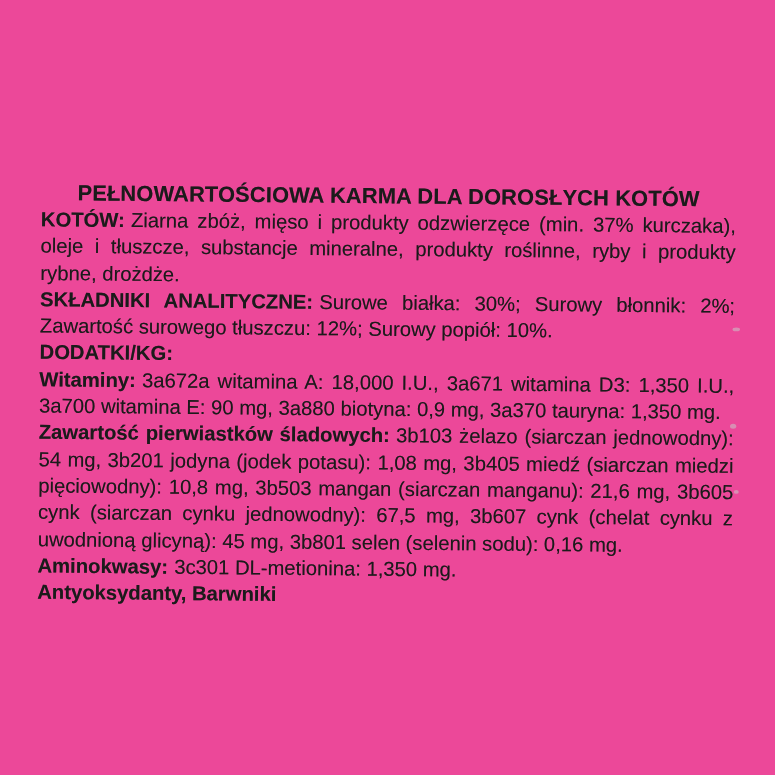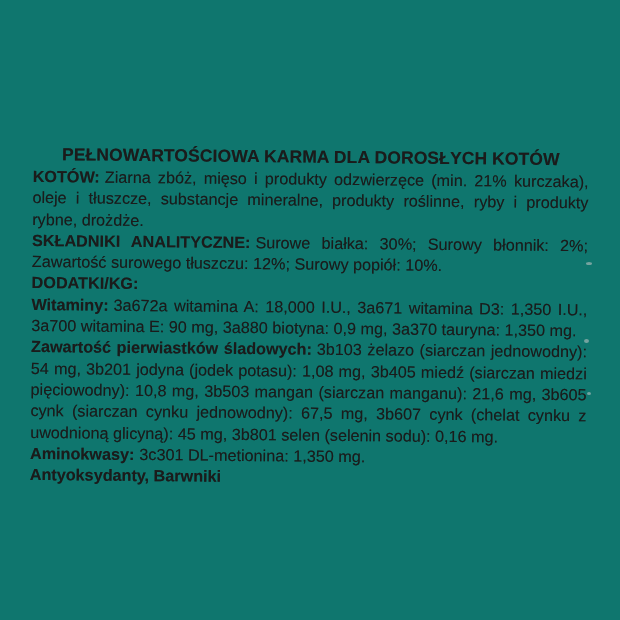--- a/index.html
+++ b/index.html
@@ -11,21 +11,21 @@
     height: 620px;
     background: #ffffff;
     overflow: hidden;
     position: relative;
     font-family: "Liberation Sans", sans-serif;
     color: #1b1b1b;
   }
   .label-page {
     position: absolute;
     inset: 0;
-    background: #0f766e;
+    background: #ec4899;
   }
   .content {
     position: absolute;
     left: 33px;
     top: 143px;
     width: 556px;
     transform: rotate(0.55deg);
     transform-origin: 0 0;
     text-shadow: 0 0 0.5px rgba(20,20,20,0.45);
   }
@@ -62,21 +62,21 @@
   .speck.s3 { left: 587px; top: 392px; width: 4px; height: 3px; }
 </style>
 </head>
 <body>
 
 <div class="label-page">
   <div class="content">
 
     <h1 class="title">PEŁNOWARTOŚCIOWA KARMA DLA DOROSŁYCH KOTÓW</h1>
 
-    <p class="para"><span class="h gap">KOTÓW:</span><span>Ziarna zbóż, mięso i produkty odzwierzęce (min. 21% kurczaka), oleje i tłuszcze, substancje mineralne, produkty roślinne, ryby i produkty rybne, drożdże.</span></p>
+    <p class="para"><span class="h gap">KOTÓW:</span><span>Ziarna zbóż, mięso i produkty odzwierzęce (min. 37% kurczaka), oleje i tłuszcze, substancje mineralne, produkty roślinne, ryby i produkty rybne, drożdże.</span></p>
 
     <p class="para"><span class="h gap">SKŁADNIKI ANALITYCZNE:</span><span>Surowe białka: 30%; Surowy błonnik: 2%; Zawartość surowego tłuszczu: 12%; Surowy popiół: 10%.</span></p>
 
     <p class="para"><span class="h">DODATKI/KG:</span></p>
 
     <p class="para"><span class="h gap">Witaminy:</span><span>3a672a witamina A: 18,000 I.U., 3a671 witamina D3: 1,350 I.U., 3a700 witamina E: 90 mg, 3a880 biotyna: 0,9 mg, 3a370 tauryna: 1,350 mg.</span></p>
 
     <p class="para"><span class="h gap">Zawartość pierwiastków śladowych:</span><span>3b103 żelazo (siarczan jednowodny): 54 mg, 3b201 jodyna (jodek potasu): 1,08 mg, 3b405 miedź (siarczan miedzi pięciowodny): 10,8 mg, 3b503 mangan (siarczan manganu): 21,6 mg, 3b605 cynk (siarczan cynku jednowodny): 67,5 mg, 3b607 cynk (chelat cynku z uwodnioną glicyną): 45 mg, 3b801 selen (selenin sodu): 0,16 mg.</span></p>
 
     <p class="para"><span class="h gap">Aminokwasy:</span><span>3c301 DL-metionina: 1,350 mg.</span></p>

